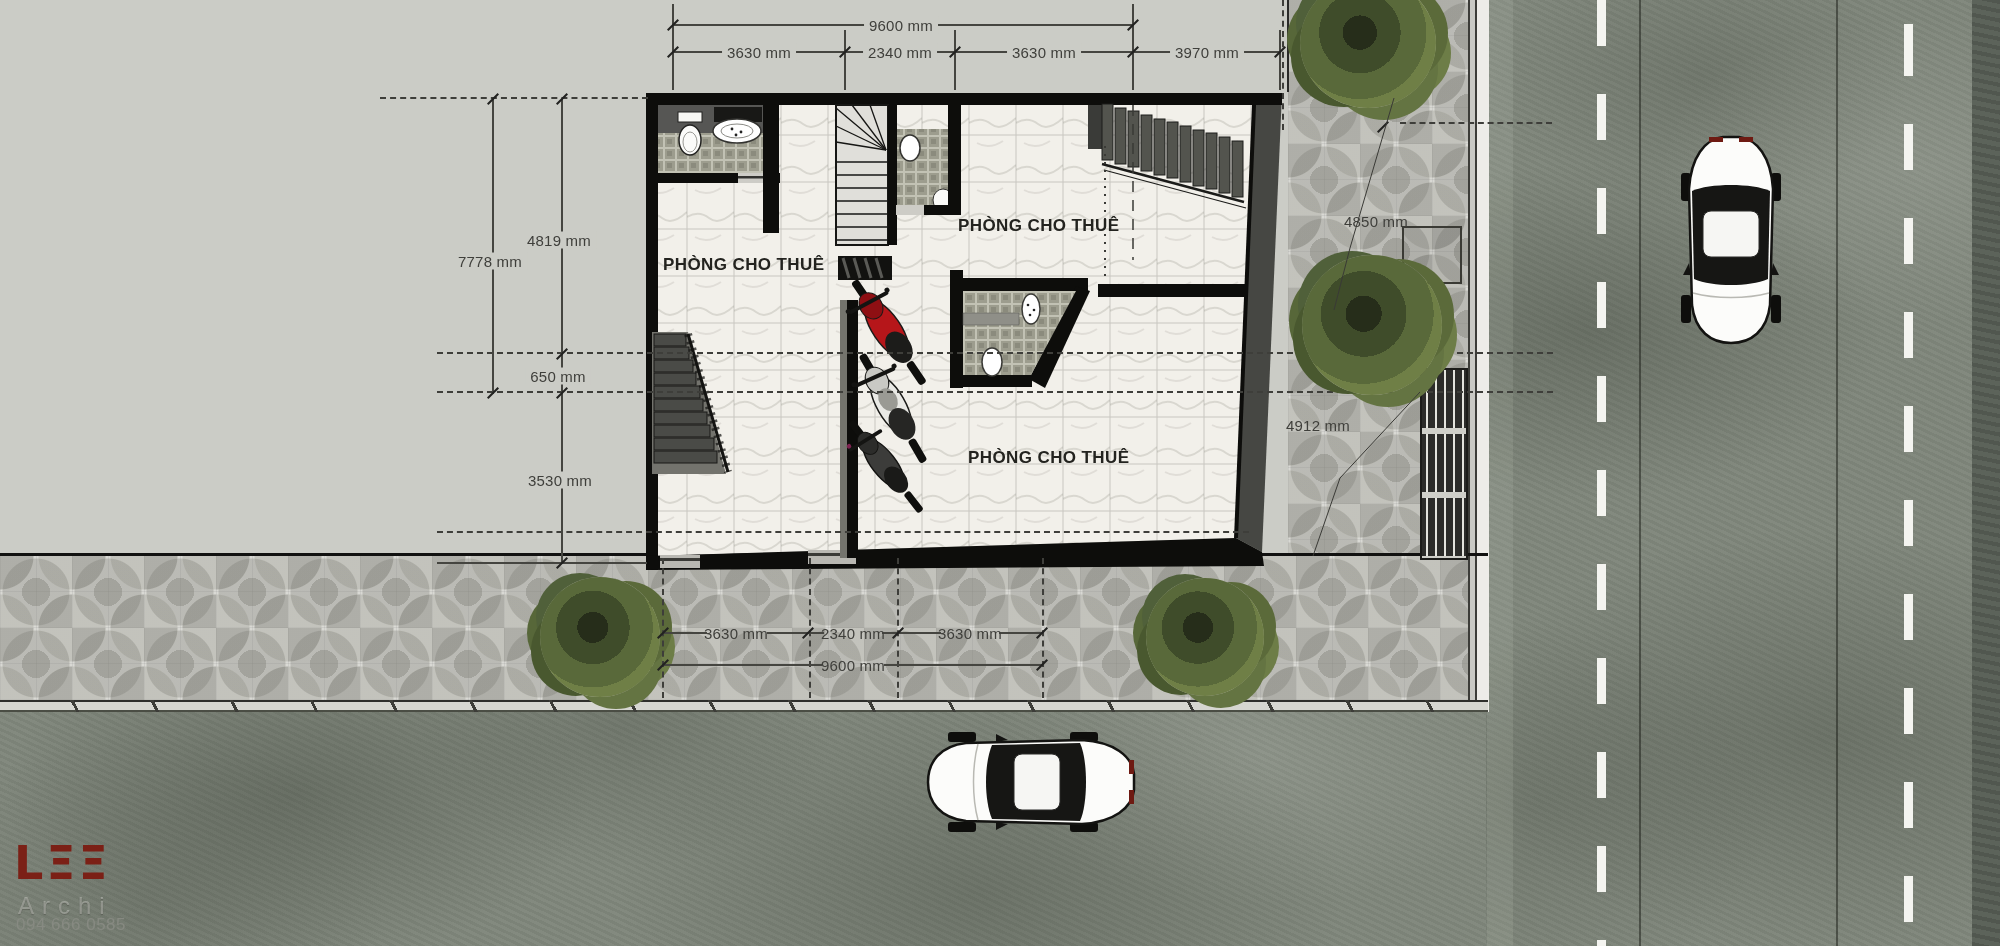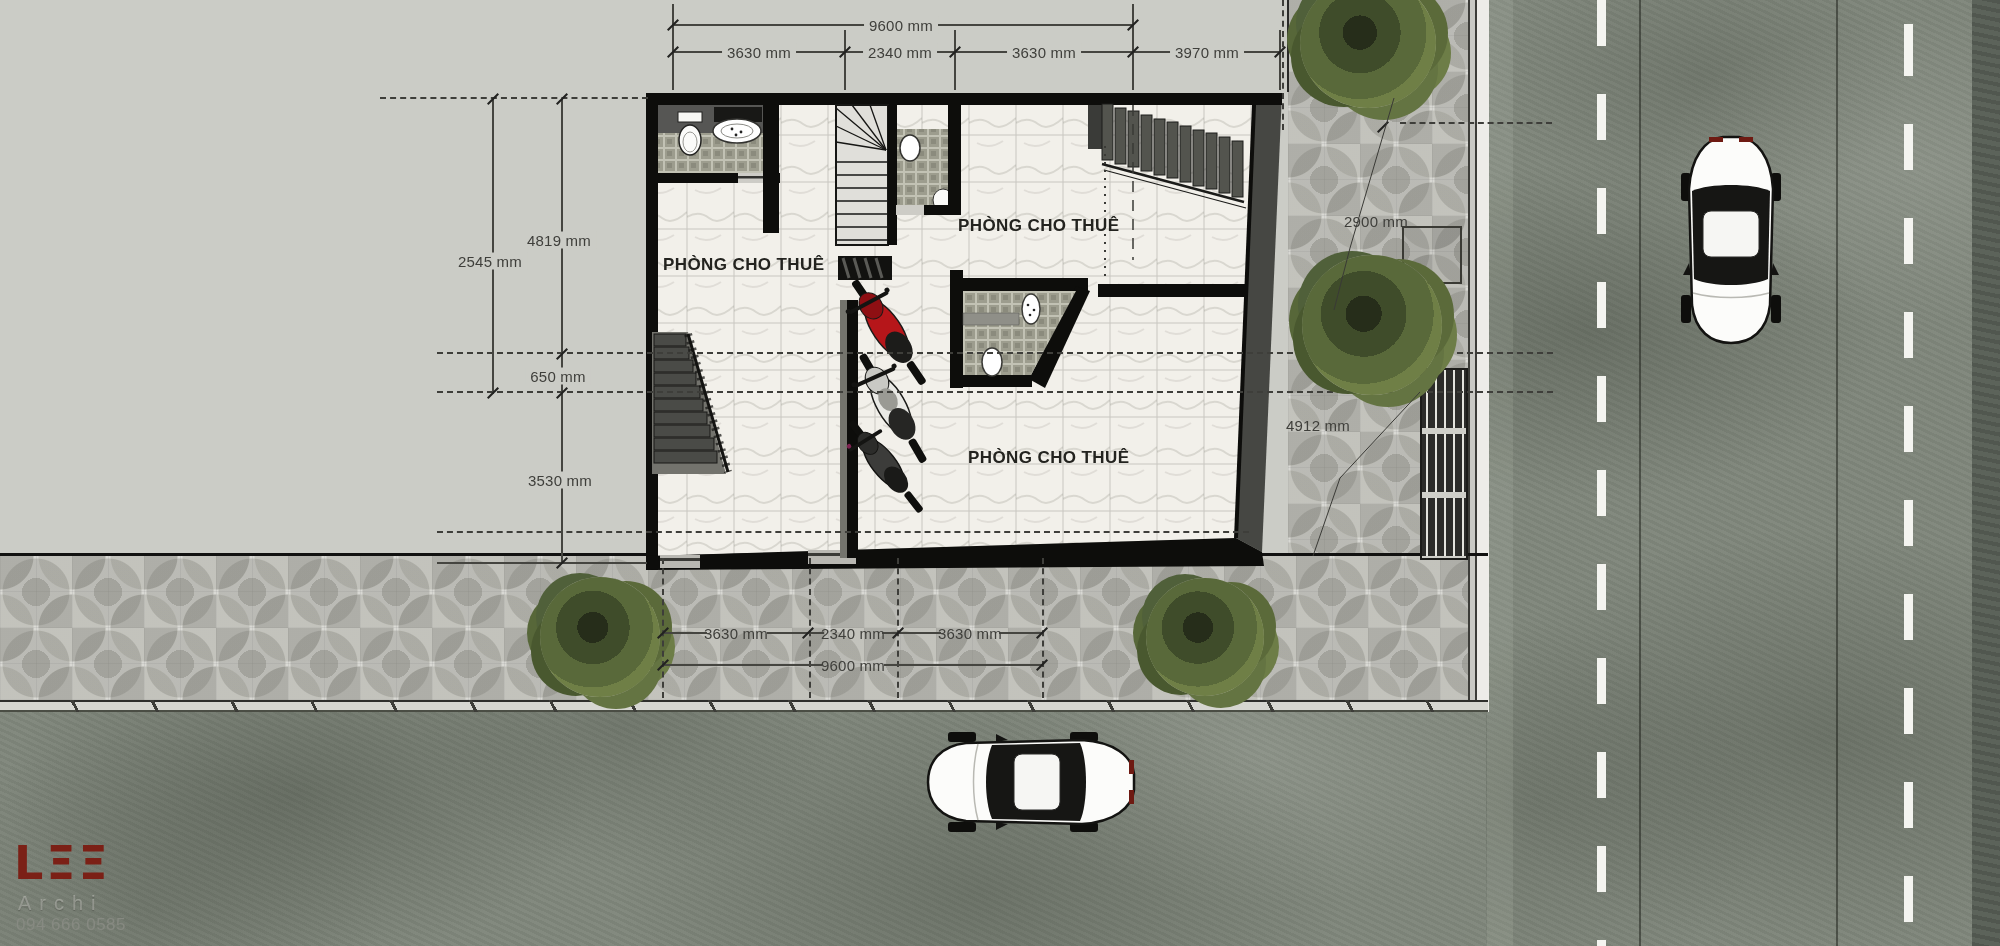--- a/index.html
+++ b/index.html
@@ -77,21 +77,21 @@
                32px 10px 0 -17px #6d7d47,-30px -4px 0 -17px #576739;}
   .grate{position:absolute;left:1420px;top:368px;width:48px;height:192px;
     border:2px solid #1c1c1a;background-color:#2c2c2a;
     background-image:
       repeating-linear-gradient(180deg, transparent 0 58px, #cfcfc9 58px 64px),
       repeating-linear-gradient(90deg, #2c2c2a 0 4px, #e4e4de 4px 6px, #2c2c2a 6px 9px);}
 
   
   .logo-mark{position:absolute;left:14px;top:840px;font-family:"DejaVu Sans",sans-serif;
     font-weight:bold;font-size:46px;line-height:1;color:#7b2016;letter-spacing:3px;}
-  .logo-sub{position:absolute;left:18px;top:892px;font-size:20px;letter-spacing:8px;
+  .logo-sub{position:absolute;left:18px;top:892px;font-size:24px;letter-spacing:8px;
     color:rgba(225,225,220,.38);text-shadow:0 1px 1px rgba(55,55,50,.35);}
   .logo-phone{position:absolute;left:16px;top:915px;font-size:17px;color:#878a82;letter-spacing:.5px;}
 
   .carsvg{position:absolute;}
 </style>
 </head>
 <body>
 
 <div id="stage">
 
@@ -352,25 +352,25 @@
   <div class="ln" style="left:561px;top:99px;width:2px;height:465px"></div>
   <div class="dln-h" style="left:380px;top:97px;width:268px"></div>
   <div class="ln" style="left:437px;top:562px;width:210px;height:2px"></div>
   <div class="tk" style="left:493px;top:99px"></div>
     <div class="tk" style="left:493px;top:393px"></div>
   <div class="tk" style="left:562px;top:99px"></div>
     <div class="tk" style="left:562px;top:354px"></div>
   <div class="tk" style="left:562px;top:393px"></div>
     <div class="tk" style="left:562px;top:563px"></div>
   <span class="dim bg" style="left:559px;top:240px">4819 mm</span>
-  <span class="dim bg" style="left:490px;top:261px">2545 mm</span>
+  <span class="dim bg" style="left:490px;top:261px">7778 mm</span>
   <span class="dim bg" style="left:558px;top:376px">650 mm</span>
   <span class="dim bg" style="left:560px;top:480px">3530 mm</span>
 
-  <span class="dim" style="left:1376px;top:221px">2900 mm</span>
+  <span class="dim" style="left:1376px;top:221px">4850 mm</span>
   <span class="dim" style="left:1318px;top:425px">4912 mm</span>
 
   <div class="dln-v" style="left:662px;top:558px;height:140px"></div>
   <div class="dln-v" style="left:809px;top:558px;height:140px"></div>
   <div class="dln-v" style="left:897px;top:558px;height:140px"></div>
   <div class="dln-v" style="left:1042px;top:558px;height:140px"></div>
   <div class="ln" style="left:663px;top:632px;width:44px;height:2px"></div>
   <div class="ln" style="left:767px;top:632px;width:57px;height:2px"></div>
   <div class="ln" style="left:882px;top:632px;width:59px;height:2px"></div>
   <div class="ln" style="left:999px;top:632px;width:43px;height:2px"></div>

